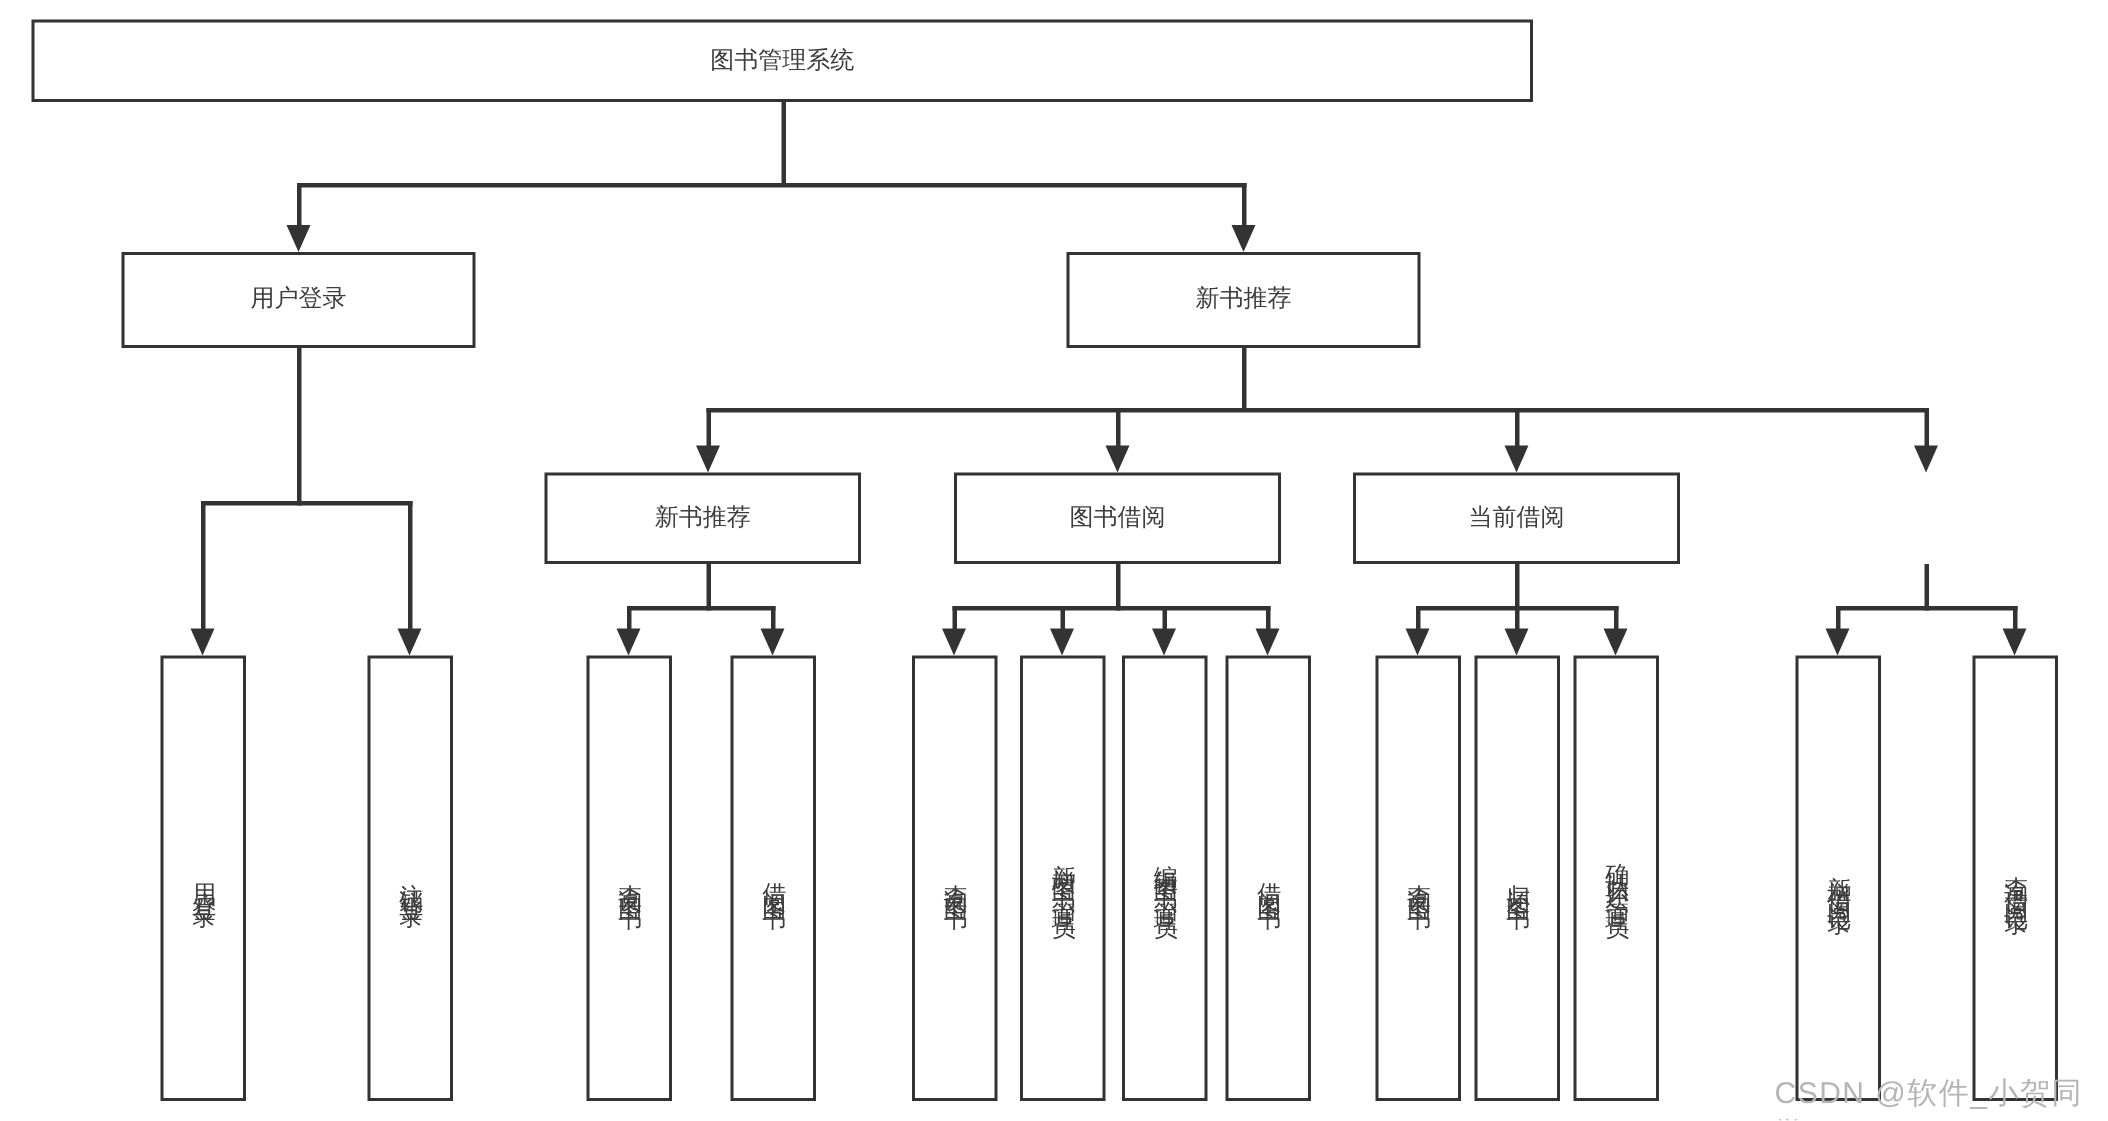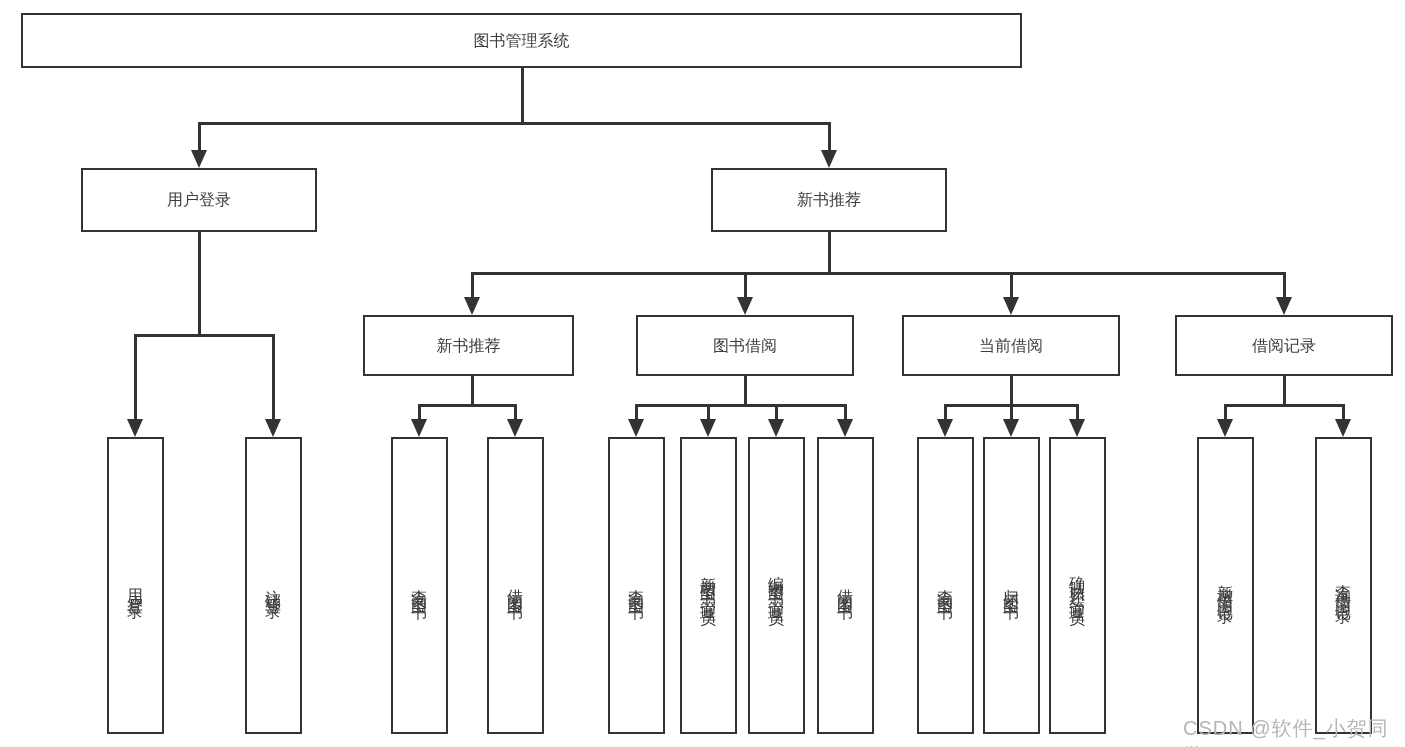--- a/index.html
+++ b/index.html
@@ -57,21 +57,20 @@
   <div class="vl" style="left:1010px;top:272px;height:27px;"></div>
   <div class="vl" style="left:1283px;top:272px;height:27px;"></div>
   <div class="ar" style="left:464px;top:297px;"></div>
   <div class="ar" style="left:737px;top:297px;"></div>
   <div class="ar" style="left:1003px;top:297px;"></div>
   <div class="ar" style="left:1276px;top:297px;"></div>
 
   <div class="box" style="left:363px;top:315px;width:211px;height:61px;">新书推荐</div>
   <div class="box" style="left:902px;top:315px;width:218px;height:61px;">当前借阅</div>
   <div class="box" style="left:636px;top:315px;width:218px;height:61px;">图书借阅</div>
-  <div class="box" style="left:1175px;top:315px;width:218px;height:61px;">借阅记录</div>
 
   <div class="vl" style="left:471px;top:376px;height:31px;"></div>
   <div class="hl" style="left:418px;top:404px;width:99px;"></div>
   <div class="vl" style="left:418px;top:404px;height:17px;"></div>
   <div class="vl" style="left:514px;top:404px;height:17px;"></div>
   <div class="ar" style="left:411px;top:419px;"></div>
   <div class="ar" style="left:507px;top:419px;"></div>
 
   <div class="vl" style="left:744px;top:376px;height:31px;"></div>
   <div class="hl" style="left:635px;top:404px;width:212px;"></div>

